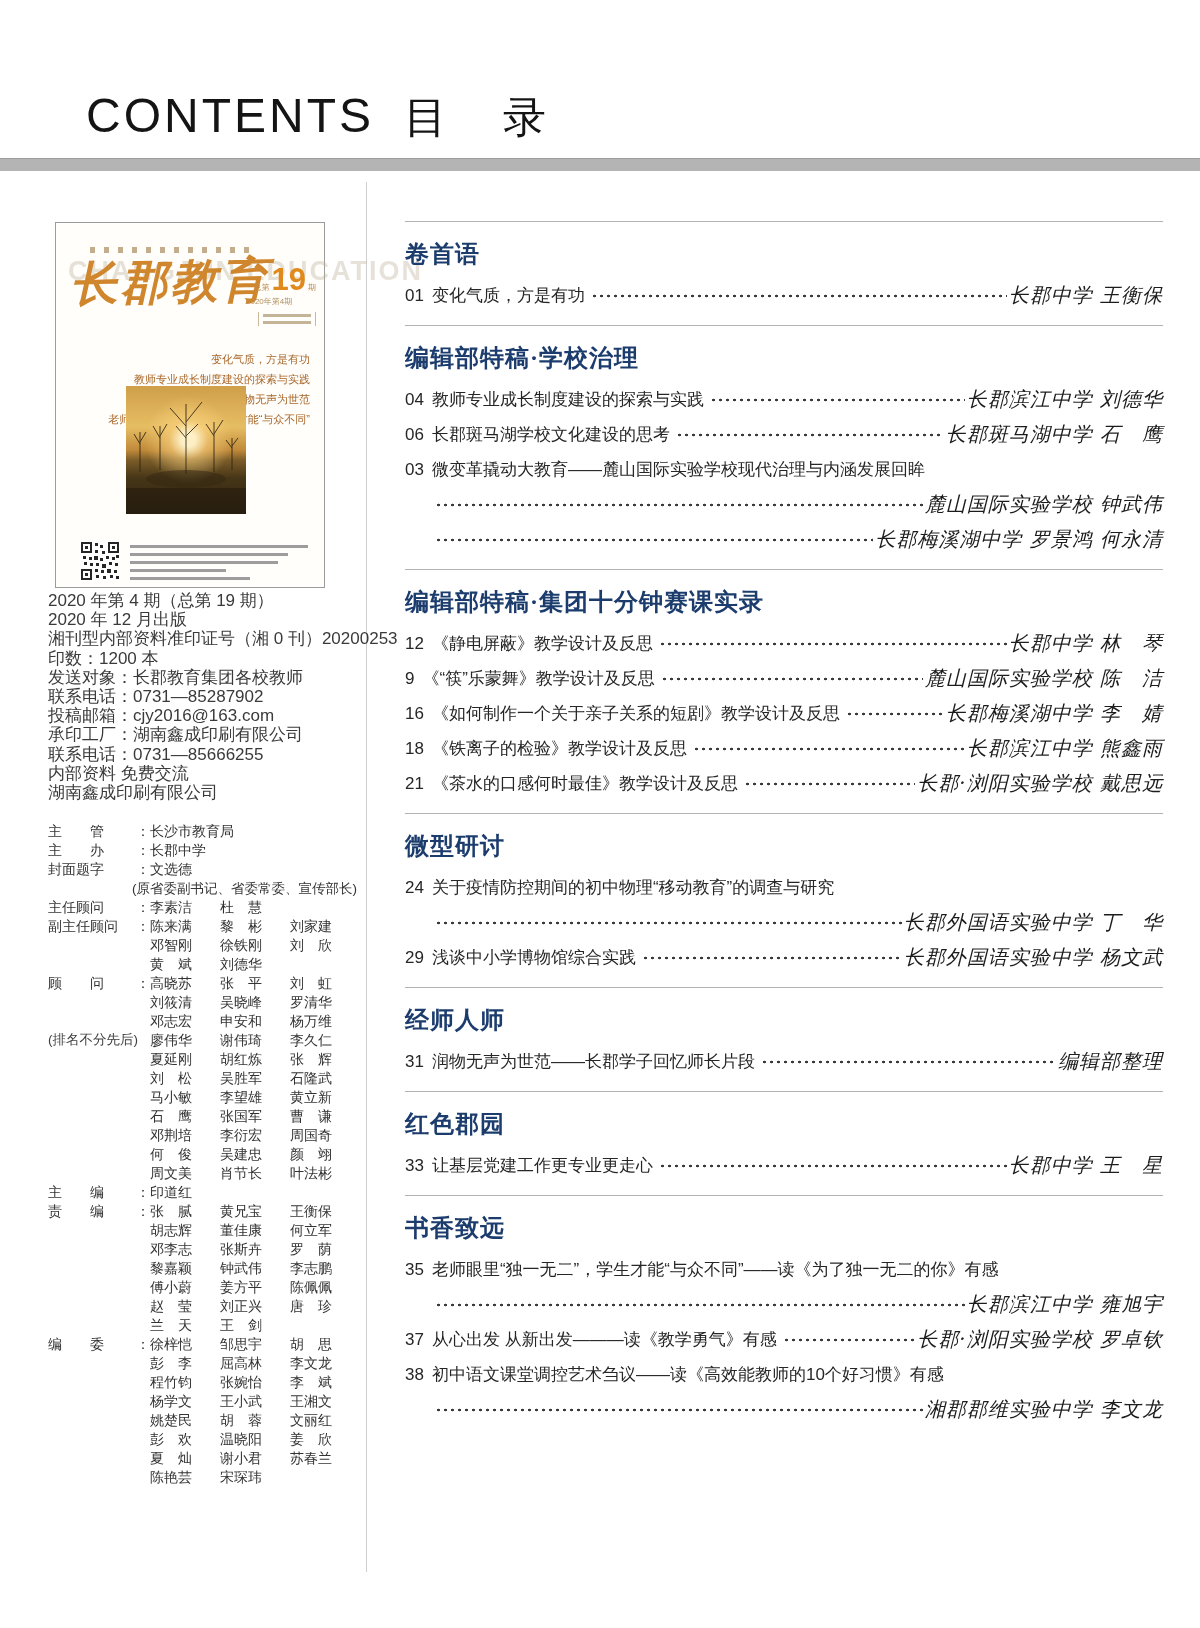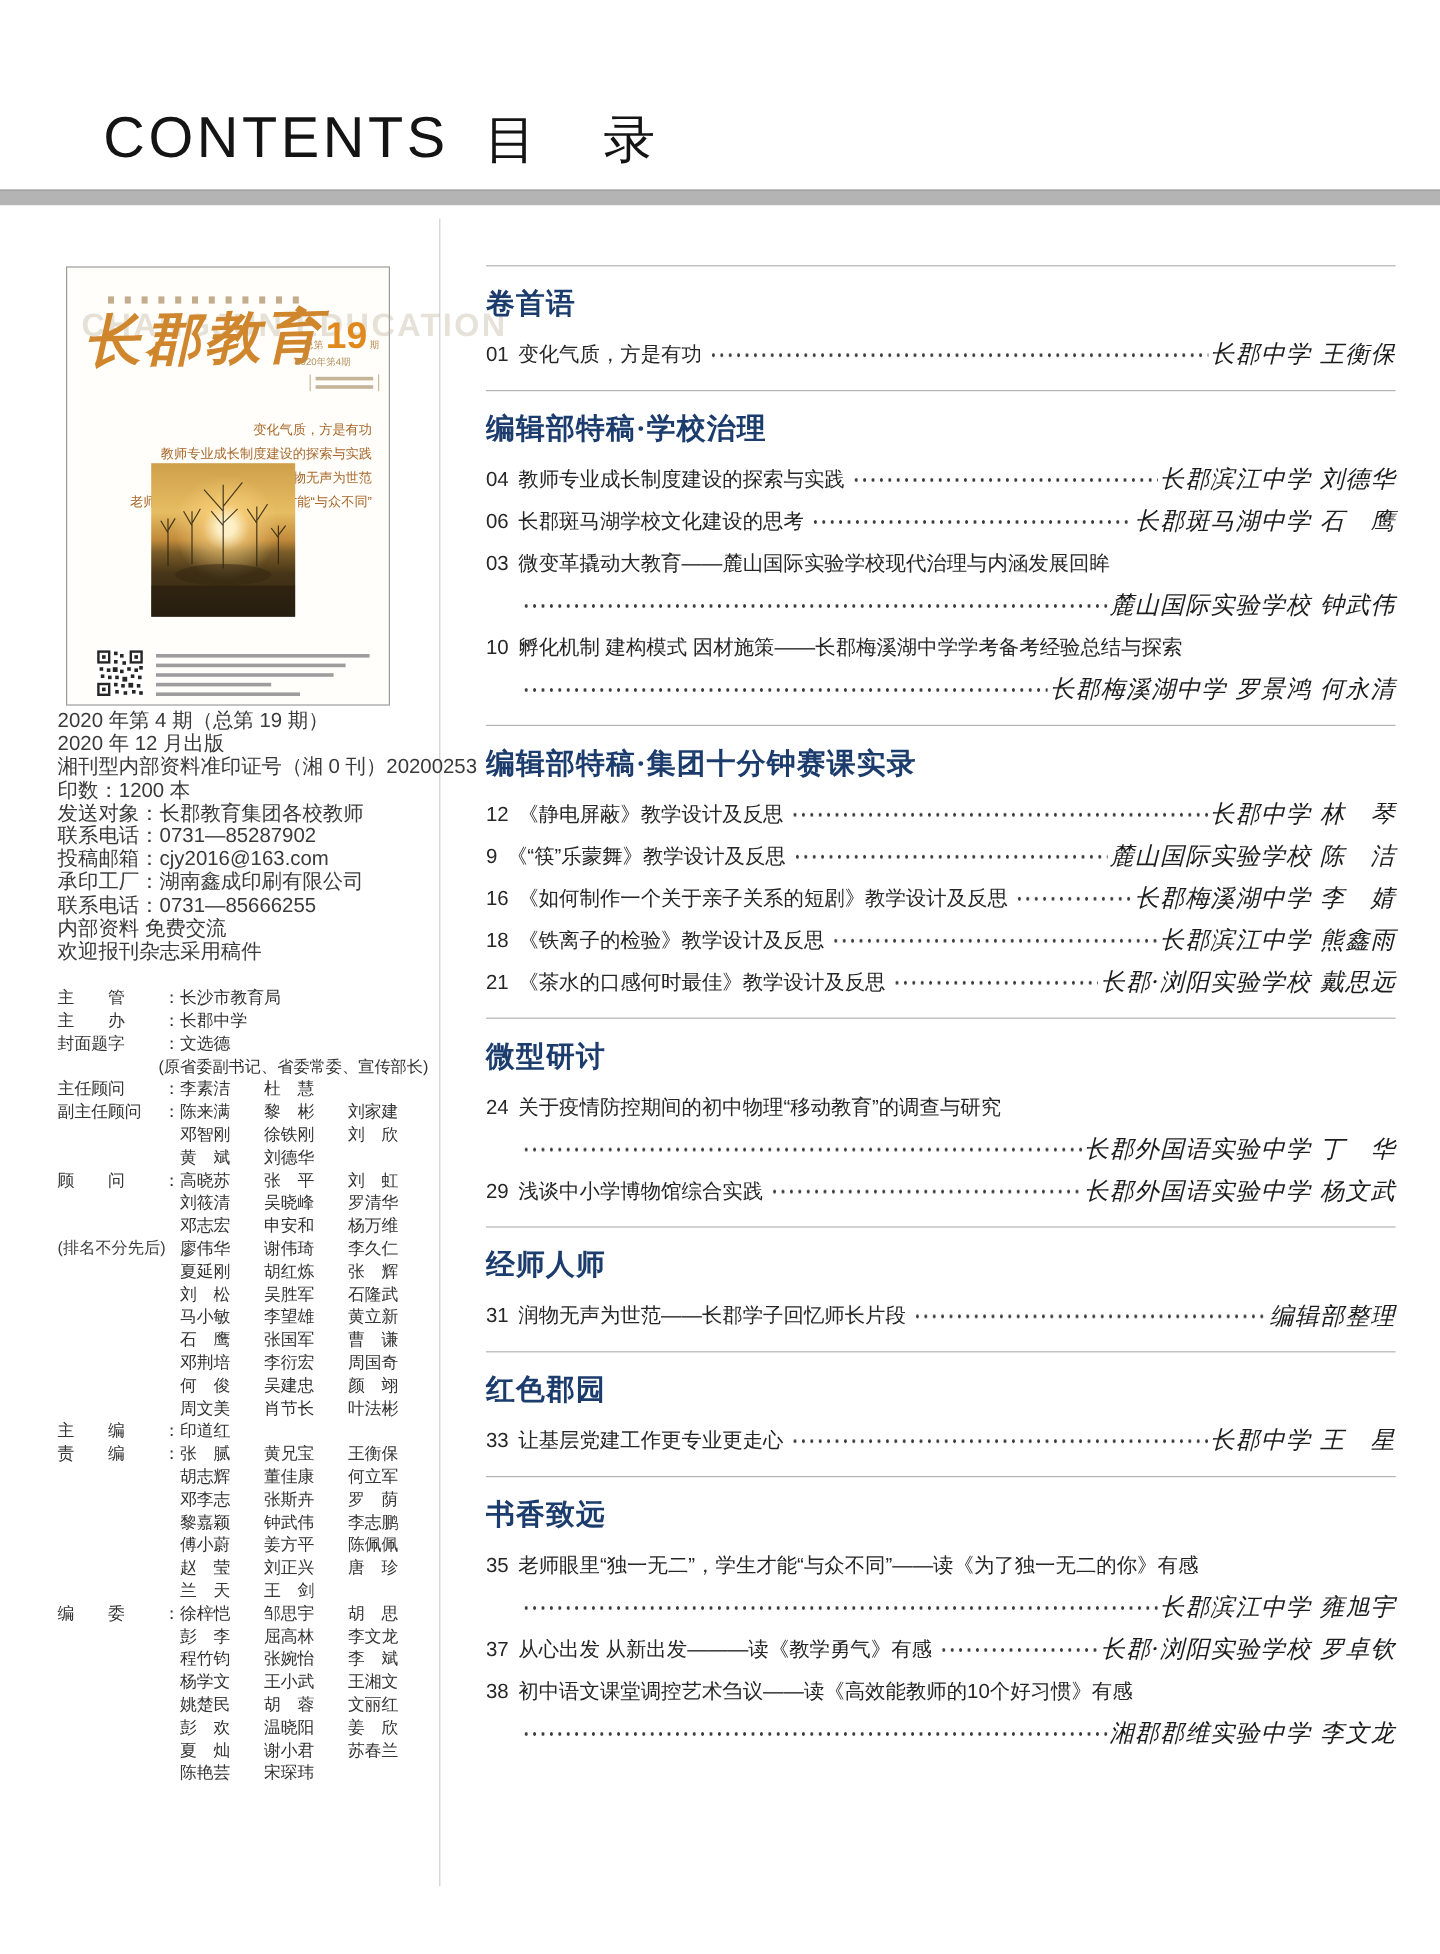--- a/index.html
+++ b/index.html
@@ -186,21 +186,21 @@
       <div class="pub-line">2020 年第 4 期（总第 19 期）</div>
       <div class="pub-line">2020 年 12 月出版</div>
       <div class="pub-line">湘刊型内部资料准印证号（湘 0 刊）20200253</div>
       <div class="pub-line">印数：1200 本</div>
       <div class="pub-line">发送对象：长郡教育集团各校教师</div>
       <div class="pub-line">联系电话：0731—85287902</div>
       <div class="pub-line">投稿邮箱：cjy2016@163.com</div>
       <div class="pub-line">承印工厂：湖南鑫成印刷有限公司</div>
       <div class="pub-line">联系电话：0731—85666255</div>
       <div class="pub-line">内部资料 免费交流</div>
-      <div class="pub-line">欢迎报刊杂志采用稿件</div>
+      <div class="pub-line">湖南鑫成印刷有限公司</div>
     </div>
 
   <div class="staff">
       <div class="staff-row">
         <span class="staff-label">主　　管</span>
         <span class="staff-colon">：</span>
         <span class="staff-names single">
           <span class="staff-name">长沙市教育局</span>
         </span>
       </div>
@@ -370,24 +370,20 @@
           <span class="toc-author">长郡斑马湖中学 石　鹰</span>
         </div>
         <div class="toc-row">
           <span class="toc-num">03</span>
           <span class="toc-title">微变革撬动大教育——麓山国际实验学校现代治理与内涵发展回眸</span>
         </div>
         <div class="toc-row toc-cont">
           <span class="toc-dots"></span>
           <span class="toc-author">麓山国际实验学校 钟武伟</span>
         </div>
-        <div class="toc-row">
-          <span class="toc-num">10</span>
-          <span class="toc-title">孵化机制 建构模式 因材施策——长郡梅溪湖中学学考备考经验总结与探索</span>
-        </div>
         <div class="toc-row toc-cont">
           <span class="toc-dots"></span>
           <span class="toc-author">长郡梅溪湖中学 罗景鸿 何永清</span>
         </div>
       </section>
       <section class="toc-section">
         <h2 class="toc-heading">编辑部特稿·集团十分钟赛课实录</h2>
         <div class="toc-row">
           <span class="toc-num">12</span>
           <span class="toc-title">《静电屏蔽》教学设计及反思</span>

